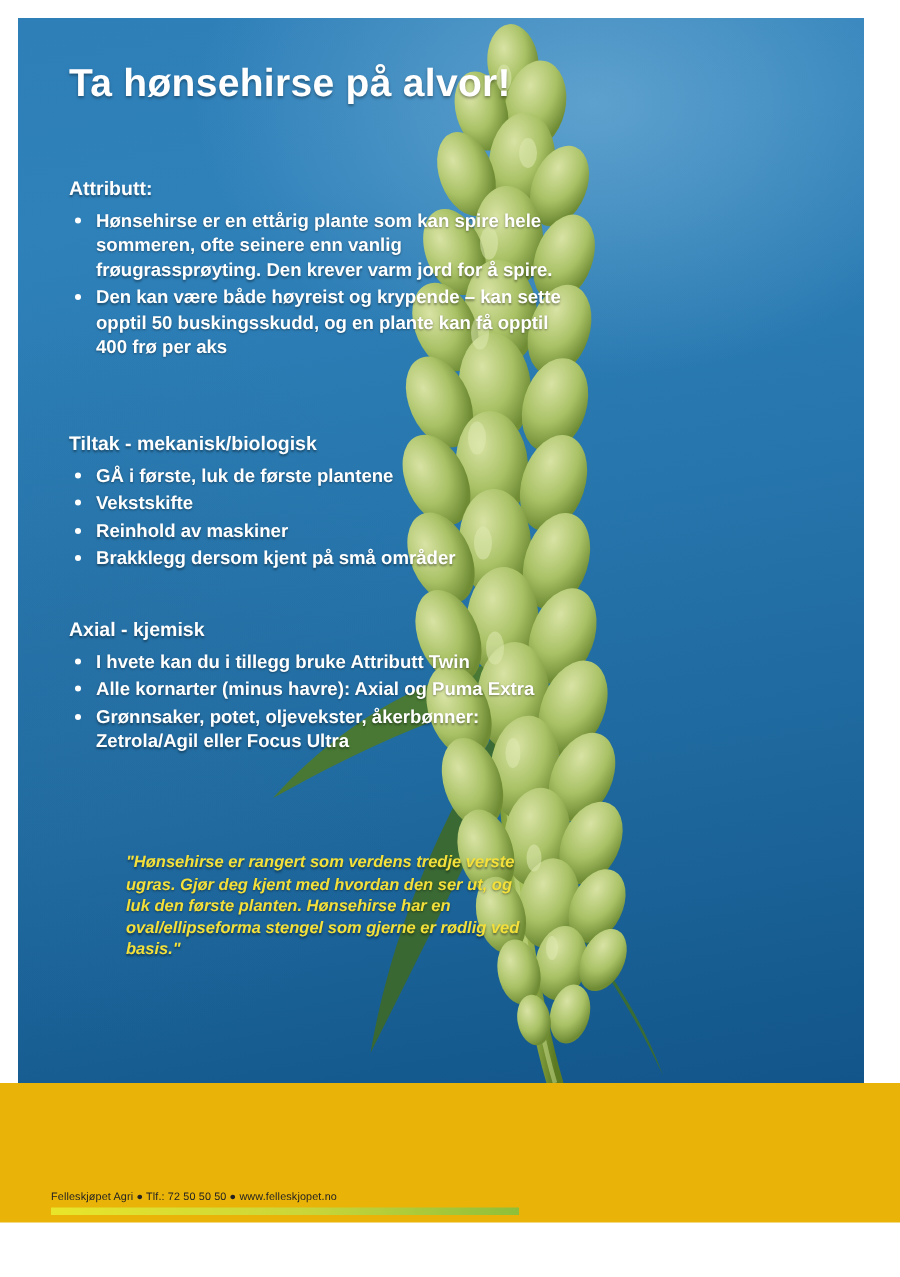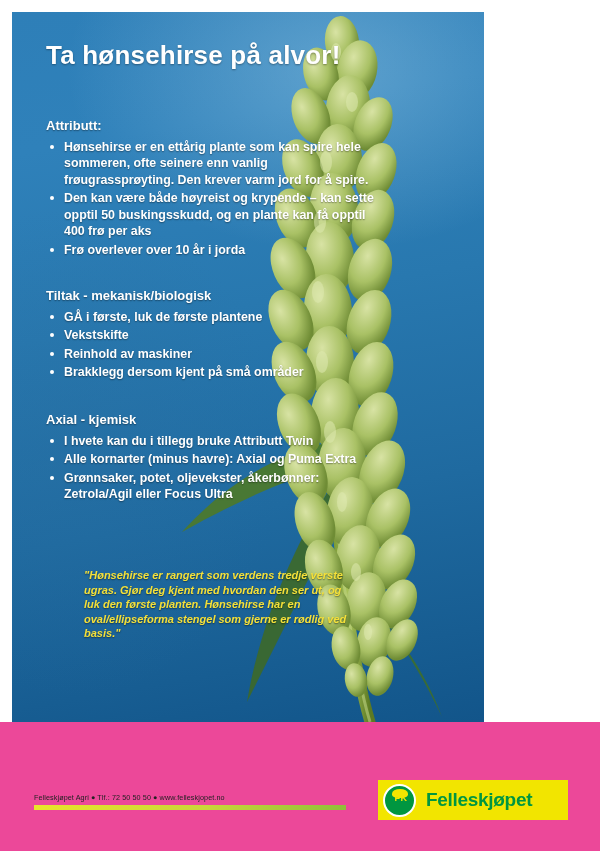--- a/index.html
+++ b/index.html
@@ -20,21 +20,21 @@
     height: 851px;
     background: #ffffff;
     overflow: hidden;
   }
 
   
   .photo {
     position: absolute;
     left: 12px;
     top: 12px;
-    width: 472px;
+    width: 564px;
     height: 710px;
     overflow: hidden;
     background: linear-gradient(170deg, #2e7fb8 0%, #2f81ba 18%, #2878af 42%, #1f6aa0 68%, #175d92 88%, #12558a 100%);
   }
   .sky-light {
     position: absolute;
     left: 0; top: 0;
     width: 100%; height: 100%;
     background:
       radial-gradient(ellipse 380px 260px at 68% 8%, rgba(150,200,230,0.45), rgba(150,200,230,0) 70%),
@@ -115,22 +115,22 @@
     font-style: italic;
     text-shadow: 0 1px 1.5px rgba(0,0,0,0.45);
   }
 
   
   .footer {
     position: absolute;
     left: 0;
     top: 722px;
     width: 600px;
-    height: 129px;
-    background: #ec4899;
+    height: 93px;
+    background: #eab308;
   }
   .footer-text {
     position: absolute;
     left: 34px;
     top: 71px;
     font-size: 7.2px;
     color: #222222;
     letter-spacing: 0.1px;
   }
   .footer-rule {
@@ -292,21 +292,20 @@
       </g>
     </svg>
 
     <div class="headline">Ta hønsehirse på alvor!</div>
 
     <div class="block" id="block-utfordring">
       <div class="block-title">Attributt:</div>
       <ul class="bullets">
         <li>Hønsehirse er en ettårig plante som kan spire hele sommeren, ofte seinere enn vanlig frøugrassprøyting. Den krever varm jord for å spire.</li>
         <li>Den kan være både høyreist og krypende – kan sette opptil 50 buskingsskudd, og en plante kan få opptil 400 frø per aks</li>
-        <li>Frø overlever over 10 år i jorda</li>
       </ul>
     </div>
 
     <div class="block" id="block-mekanisk">
       <div class="block-title">Tiltak - mekanisk/biologisk</div>
       <ul class="bullets">
         <li>GÅ i første, luk de første plantene</li>
         <li>Vekstskifte</li>
         <li>Reinhold av maskiner</li>
         <li>Brakklegg dersom kjent på små områder</li>
@@ -322,22 +321,15 @@
       </ul>
     </div>
 
     <div class="quote">"Hønsehirse er rangert som verdens tredje verste ugras. Gjør deg kjent med hvordan den ser ut, og luk den første planten. Hønsehirse har en oval/ellipseforma stengel som gjerne er rødlig ved basis."</div>
   </div>
 
   <div class="footer">
     <div class="footer-text">Felleskjøpet Agri ● Tlf.: 72 50 50 50 ● www.felleskjopet.no</div>
     <div class="footer-rule"></div>
 
-    <div class="logo">
-      <div class="logo-badge">
-        <div class="ring"></div>
-        <div class="fk">FK</div>
-      </div>
-      <div class="logo-name">Felleskjøpet</div>
-    </div>
   </div>
 
 </div>
 
 </body></html>

